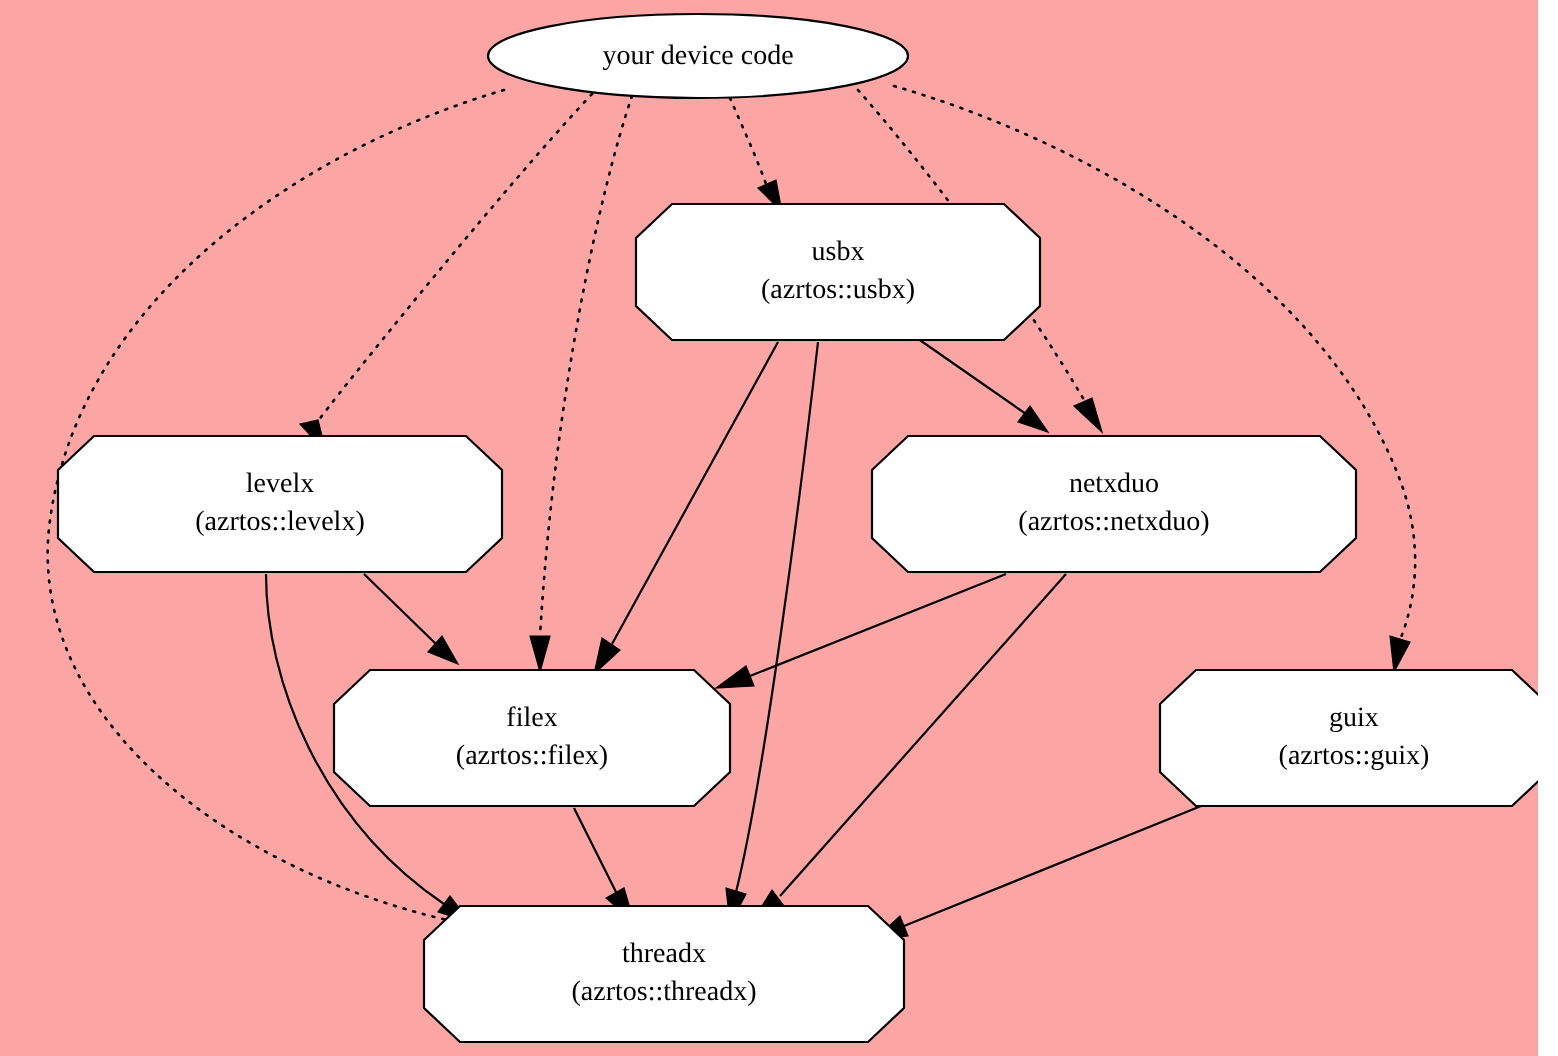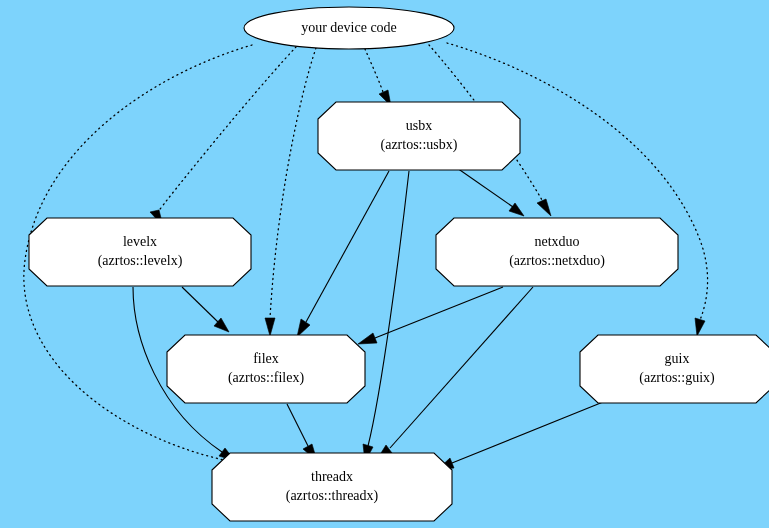--- a/index.html
+++ b/index.html
@@ -4,21 +4,21 @@
 <style>
   html, body {
     margin: 0;
     padding: 0;
     background: #ffffff;
   }
   #canvas {
     position: relative;
     width: 769px;
     height: 528px;
-    background: #7dd3fc;
+    background: #fca5a5;
     overflow: hidden;
     font-family: "Liberation Serif", "DejaVu Serif", serif;
   }
   svg#graph {
     display: block;
     width: 779px;
     height: 528px;
   }
   .node-shape {
     fill: #ffffff;

